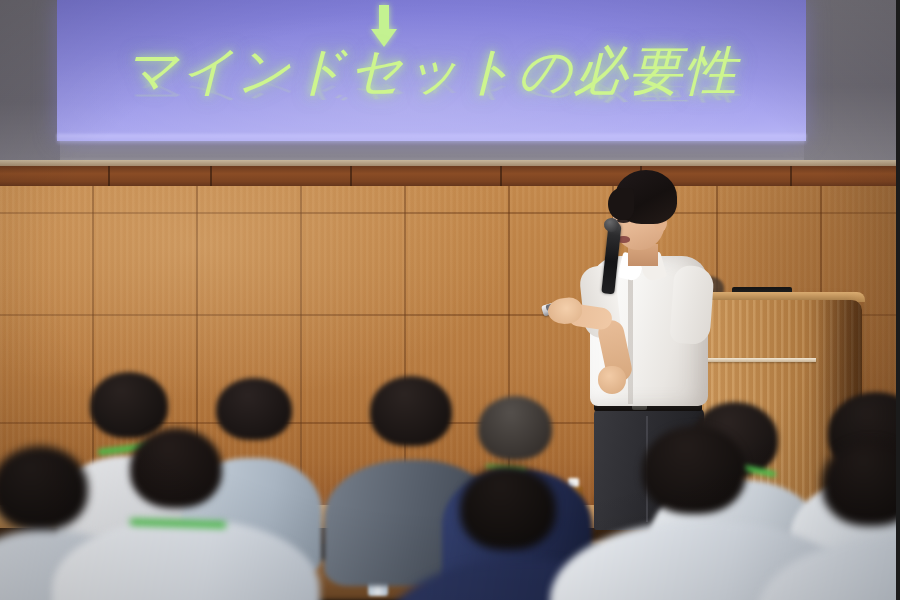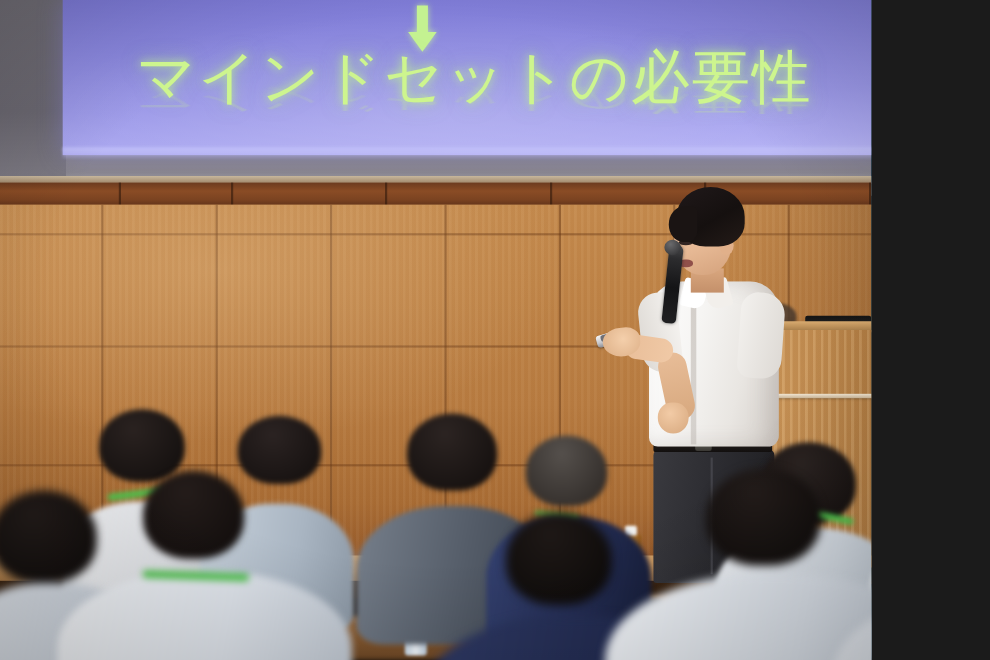--- a/index.html
+++ b/index.html
@@ -1,23 +1,24 @@
 <!DOCTYPE html>
 <html><head>
 <meta charset="utf-8">
 <title>Seminar Presentation Photo</title>
 <style>
   html,body{margin:0;padding:0;background:#1b1b1b;}
   body{font-family:"Liberation Sans",sans-serif;}
 
   #scene{
     position:relative;
-    width:792px;height:600px;
+    width:896px;height:600px;
     overflow:hidden;
     background:#0369a1;
+    font-style:italic;
   }
 
   
   .wall-gray{
     position:absolute;left:0;top:0;width:900px;height:178px;
     background:linear-gradient(180deg,#77747c 0%,#706d76 45%,#88858d 88%,#b9b6bb 100%);
   }
   .wall-gray-left{
     position:absolute;left:0;top:0;width:60px;height:170px;
     background:linear-gradient(180deg,#6f6c74 0%,#6a6770 60%,#7e7b84 100%);

